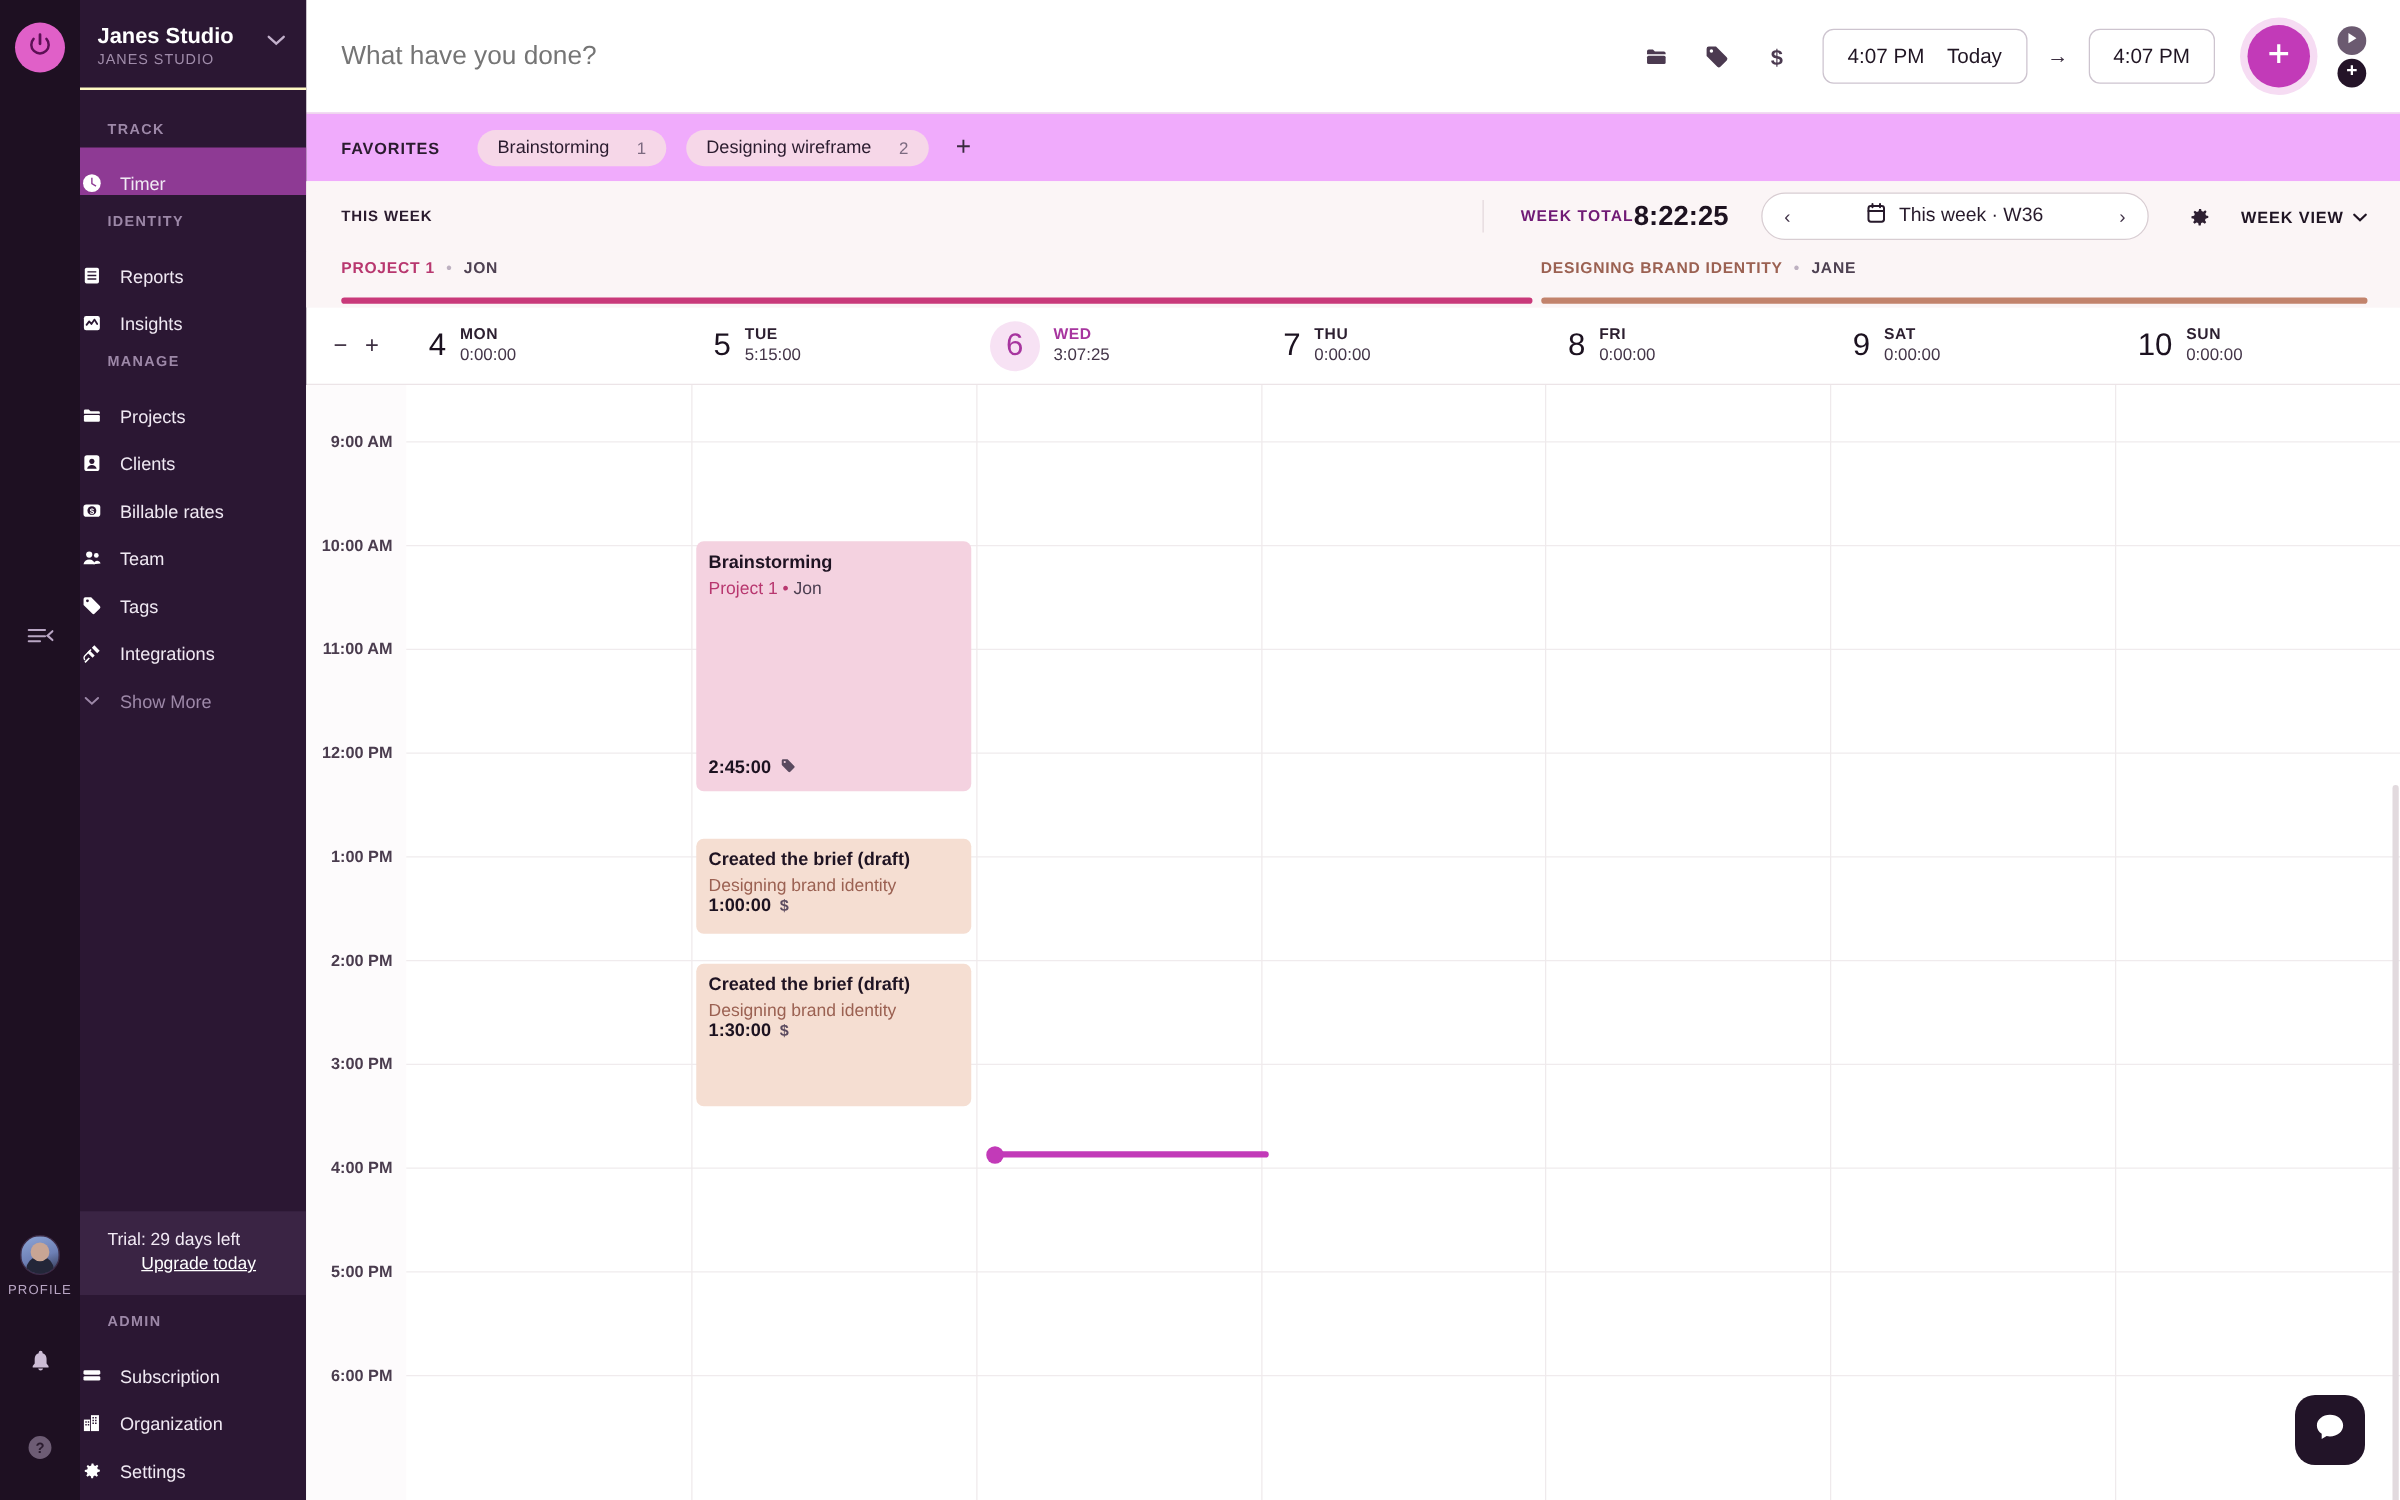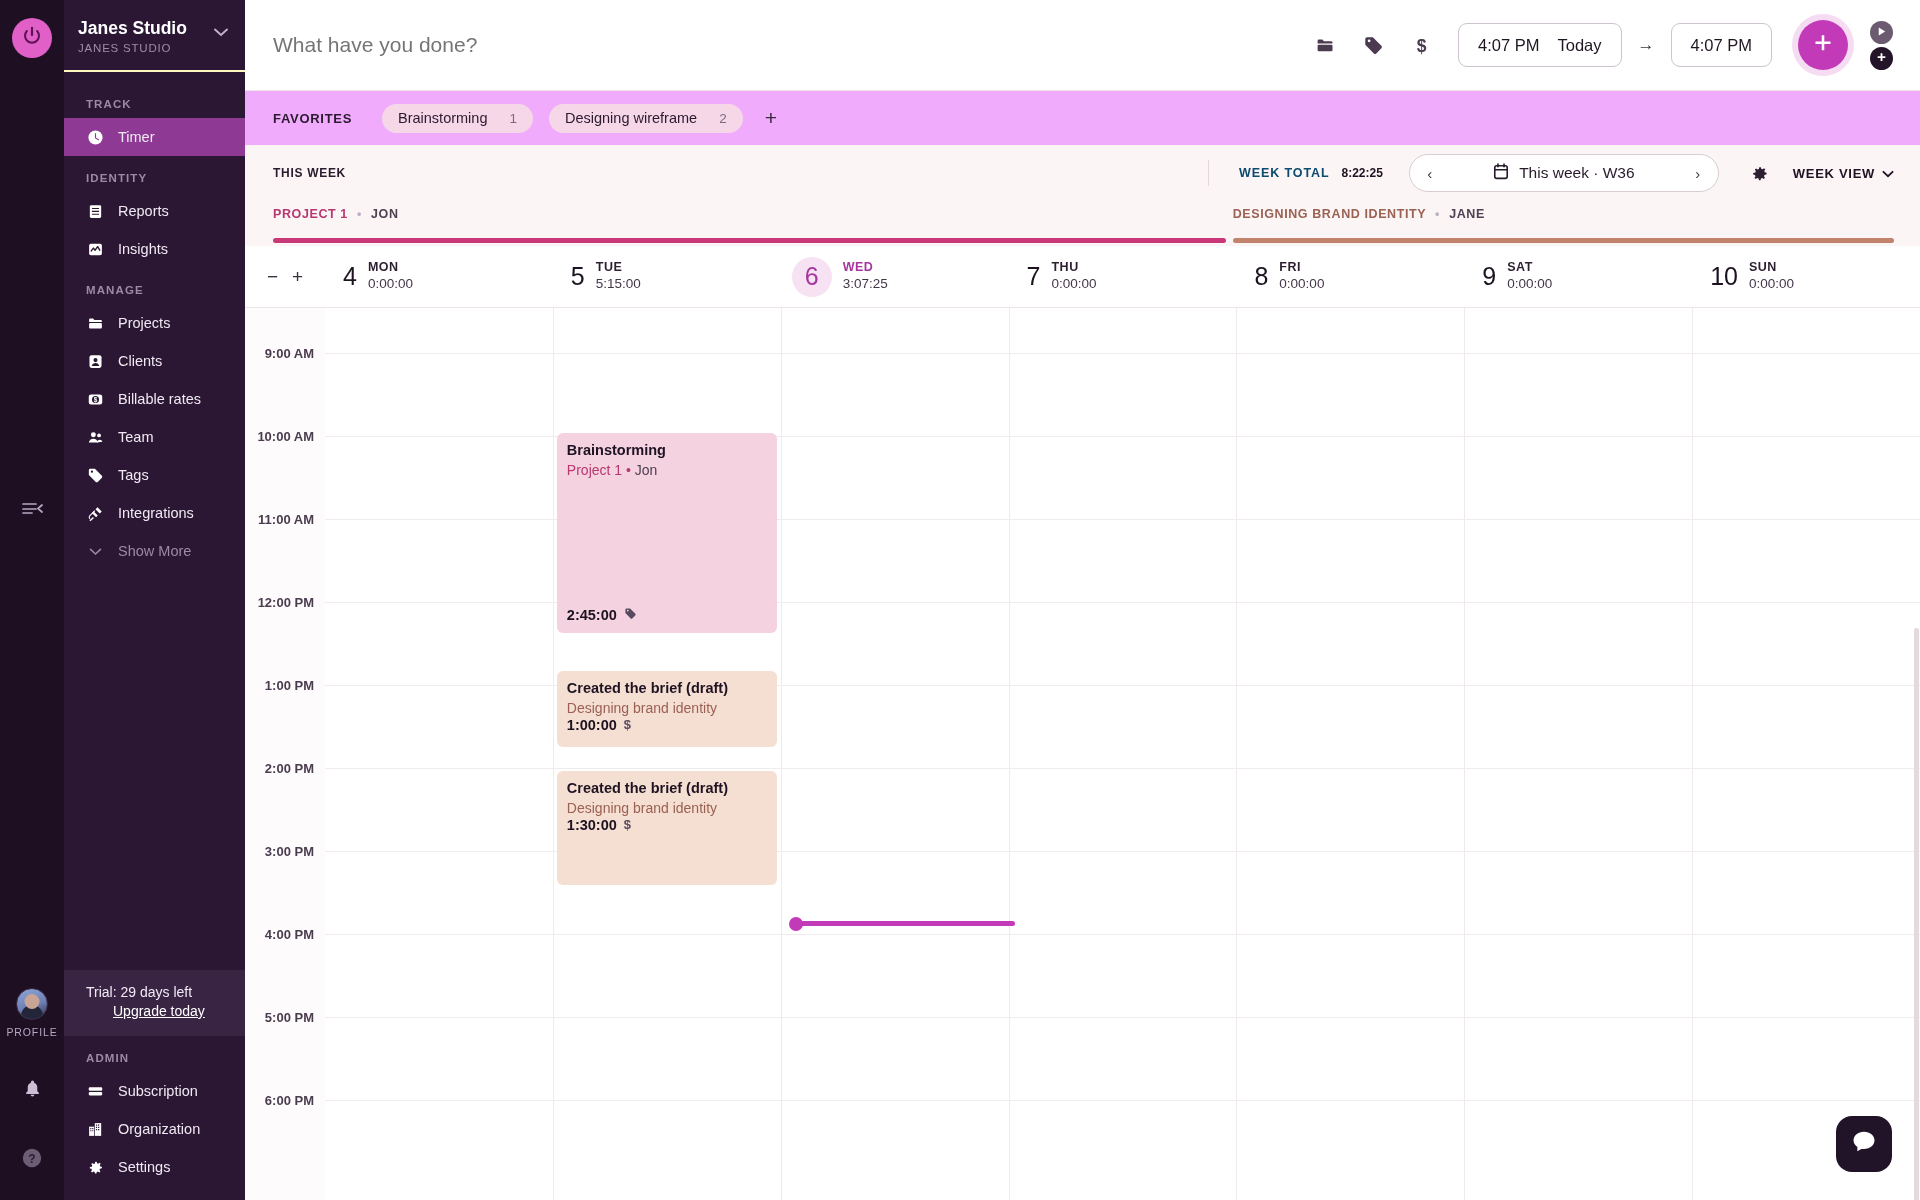--- a/index.html
+++ b/index.html
@@ -62,22 +62,22 @@
   .ws-name { color: #fff; font-size: 17.5px; font-weight: bold; line-height: 1.15; }
   .ws-sub { color: #a08caa; font-size: 11.5px; letter-spacing: .8px; margin-top: 4px; }
   .ws-chevron { position: absolute; right: 16px; top: 24px; color: #c2b0cb; font-size: 14px; }
 
   .nav-scroll { flex: 1 1 auto; overflow: hidden; padding-top: 10px; }
   .nav-section {
     color: #9d88a8; font-size: 11.5px; letter-spacing: 1.1px;
     padding: 16px 0 8px 22px; font-weight: bold;
   }
   .nav-item {
-    height: 38px; display: flex; align-items: center; gap: 13px;
-    padding-left: 22px; color: #f0e9f3; font-size: 14.5px; position: relative;
+    height: 38px; display: flex; align-items: flex-end; gap: 13px;
+    color: #f0e9f3; font-size: 14.5px; position: relative;
   }
   .nav-item.active { background: #8e3a94; }
   .nav-item.muted { color: #9d88a8; }
   .nav-ico { width: 19px; height: 19px; display:flex; align-items:center; justify-content:center; flex:0 0 19px; }
   .nav-ico svg { width: 17px; height: 17px; fill: #ffffff; }
   .nav-item.muted .nav-ico svg { fill: #9d88a8; }
 
   .trial {
     background: #3a2444; padding: 14px 16px 16px 22px; margin-top: auto;
   }
@@ -136,22 +136,22 @@
   .fav-chip .cnt { color: #7c6a80; font-size: 13.5px; }
   .fav-plus { font-size: 21px; color: #3a2b3e; margin-left: 6px; }
 
   
   .weekbar {
     height: 56px; flex: 0 0 56px; background: #fbf5f6; display: flex; align-items: center;
     padding-left: 28px; padding-right: 26px; position: relative;
   }
   .this-week { font-size: 12px; font-weight: bold; letter-spacing: .7px; color: #2a1b2e; }
   .vsep { width: 1px; height: 26px; background: #e4d8dc; margin-left: auto; }
-  .wt-label { font-size: 12.5px; letter-spacing: .9px; color: #0c4a6e; font-weight: bold; margin-left: 30px; }
-  .wt-value { font-size: 12px; font-weight: bold; color: #1d1220; margin-left: 12px; }
+  .wt-label { font-size: 12.5px; letter-spacing: .9px; color: #701a75; font-weight: bold; margin-left: 30px; }
+  .wt-value { font-size: 22px; font-weight: bold; color: #1d1220; }
   .week-nav {
     margin-left: 26px; height: 38px; border: 1px solid #d8cdd2; border-radius: 20px;
     background: #fff; display: flex; align-items: center; width: 310px;
   }
   .week-nav .nav-arrow { width: 40px; text-align: center; color: #43354a; font-size: 15px; }
   .week-nav .nav-center { flex:1 1 auto; display:flex; align-items:center; justify-content:center; gap:10px; font-size:15.5px; color:#271a2b; }
   .gear { margin-left: 30px; width: 22px; height: 22px; display:flex; align-items:center; justify-content:center; }
   .gear svg { fill: #2d1f31; width: 19px; height: 19px; }
   .weekview { margin-left: 22px; font-size: 13px; font-weight: bold; letter-spacing: .7px; color: #1f1423; display:flex; align-items:center; gap:7px; }
 

